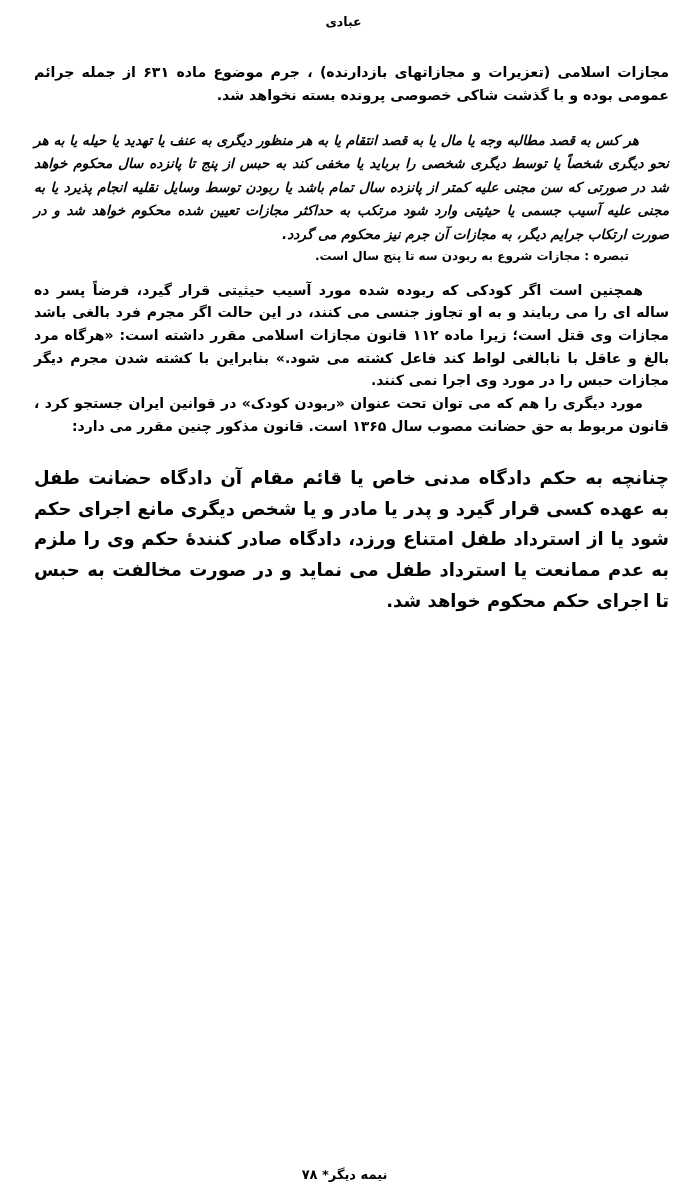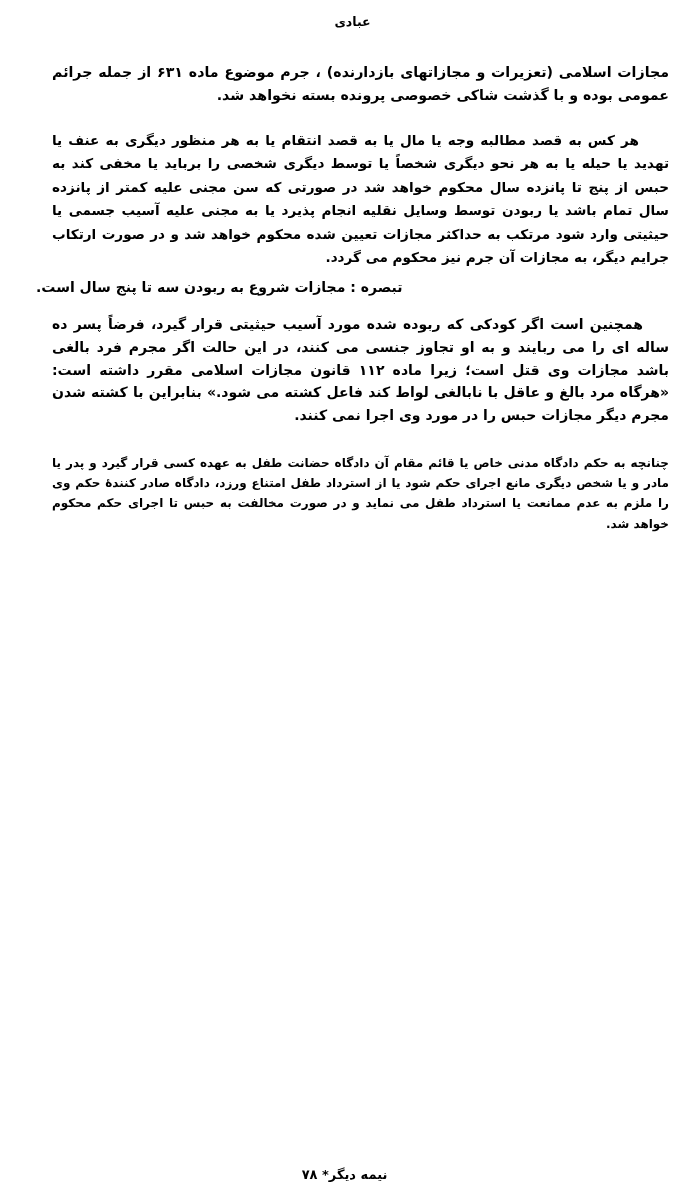--- a/index.html
+++ b/index.html
@@ -12,21 +12,21 @@
     height: 1200px;
     position: relative;
     font-family: "DejaVu Sans", sans-serif;
     color: #000000;
     direction: rtl;
   }
   .page {
     width: 699px;
     height: 1200px;
     box-sizing: border-box;
-    padding: 14px 30px 10px 36px;
+    padding: 14px 30px 10px 18px;
     position: relative;
   }
   .header {
     text-align: center;
     font-size: 12.5px;
     font-weight: bold;
     letter-spacing: 0.5px;
     margin-bottom: 32px;
   }
   .footer {
@@ -53,30 +53,30 @@
     text-indent: 26px;
   }
   .para.gap-s { margin-top: 2px; }
   .block-quote {
     font-size: 13.6px;
     line-height: 1.72;
     text-align: justify;
     font-weight: bold;
     margin-top: 22px;
   }
-  .block-quote .para.indent { text-indent: 30px; }
+  .block-quote .para.indent { text-indent: 30px; font-style: italic; }
   .note-line {
-    font-size: 14px;
+    font-size: 12px;
     font-weight: bold;
-    margin-top: 6px;
-    text-align: left;
+    margin-top: 0;
+    text-align: right;
     padding-right: 40px;
   }
   .final-block {
-    font-size: 12px;
+    font-size: 18px;
     line-height: 1.70;
     font-weight: bold;
     text-align: justify;
     margin-top: 26px;
   }
   .mid-block {
     font-size: 13.7px;
     line-height: 1.66;
     font-weight: bold;
     text-align: justify;
@@ -103,20 +103,21 @@
 
 
     <div class="block-quote">
       <p class="para indent">هر کس به قصد مطالبه وجه یا مال یا به قصد انتقام یا به هر منظور دیگری به عنف یا تهدید یا حیله یا به هر نحو دیگری شخصاً یا توسط دیگری شخصی را برباید یا مخفی کند به حبس از پنج تا پانزده سال محکوم خواهد شد در صورتی که سن مجنی علیه کمتر از پانزده سال تمام باشد یا ربودن توسط وسایل نقلیه انجام پذیرد یا به مجنی علیه آسیب جسمی یا حیثیتی وارد شود مرتکب به حداکثر مجازات تعیین شده محکوم خواهد شد و در صورت ارتکاب جرایم دیگر، به مجازات آن جرم نیز محکوم می گردد.</p>
       <p class="note-line">تبصره : مجازات شروع به ربودن سه تا پنج سال است.</p>
     </div>
 
 
     <div class="mid-block2">
       <p class="para indent">همچنین است اگر کودکی که ربوده شده مورد آسیب حیثیتی قرار گیرد، فرضاً پسر ده ساله ای را می ربایند و به او تجاوز جنسی می کنند، در این حالت اگر مجرم فرد بالغی باشد مجازات وی قتل است؛ زیرا ماده ۱۱۲ قانون مجازات اسلامی مقرر داشته است: «هرگاه مرد بالغ و عاقل با نابالغی لواط کند فاعل کشته می شود.» بنابراین با کشته شدن مجرم دیگر مجازات حبس را در مورد وی اجرا نمی کنند.</p>
+      <p class="para indent">مورد دیگری را هم که می توان تحت عنوان «ربودن کودک» در قوانین ایران جستجو کرد ، قانون مربوط به حق حضانت مصوب سال ۱۳۶۵ است. قانون مذکور چنین مقرر می دارد:</p>
     </div>
 
     <div class="final-block">
       <p class="para">چنانچه به حکم دادگاه مدنی خاص یا قائم مقام آن دادگاه حضانت طفل به عهده کسی قرار گیرد و پدر یا مادر و یا شخص دیگری مانع اجرای حکم شود یا از استرداد طفل امتناع ورزد، دادگاه صادر کنندۀ حکم وی را ملزم به عدم ممانعت یا استرداد طفل می نماید و در صورت مخالفت به حبس تا اجرای حکم محکوم خواهد شد.</p>
     </div>
 
   </div>
 
   <div class="footer">نیمه دیگر* ۷۸</div>
 

